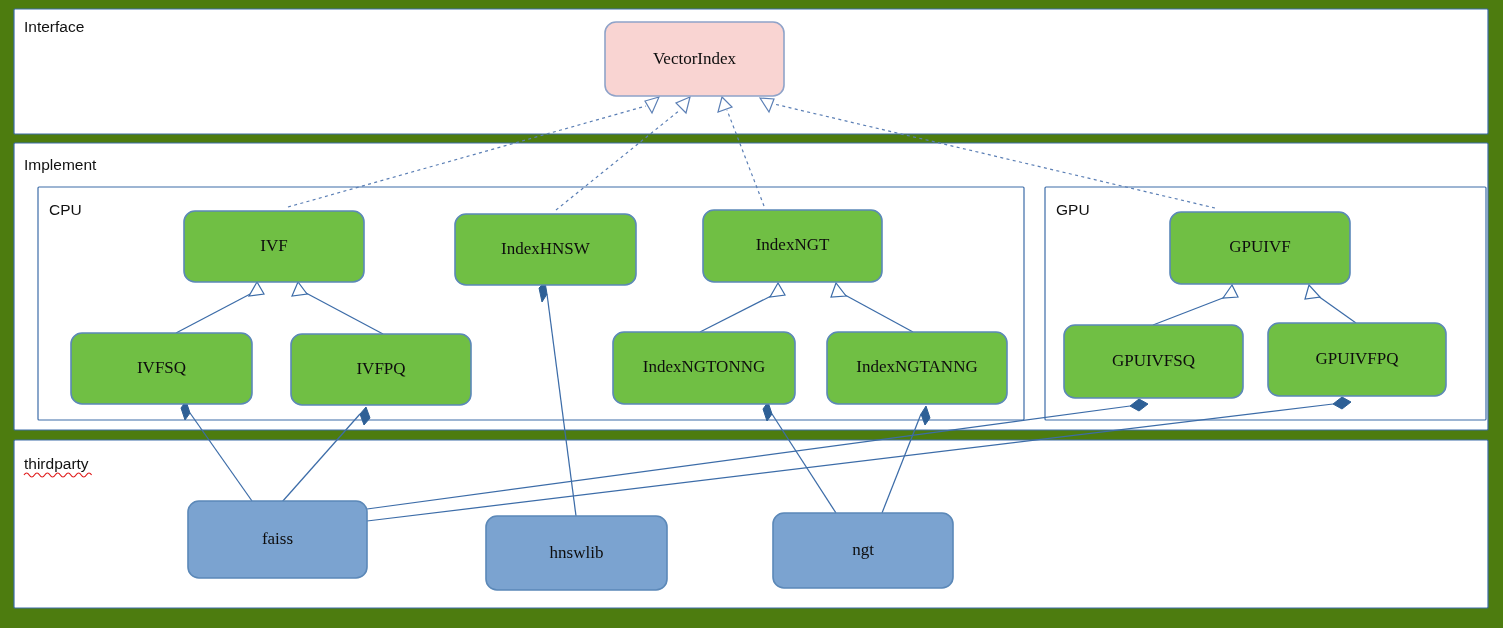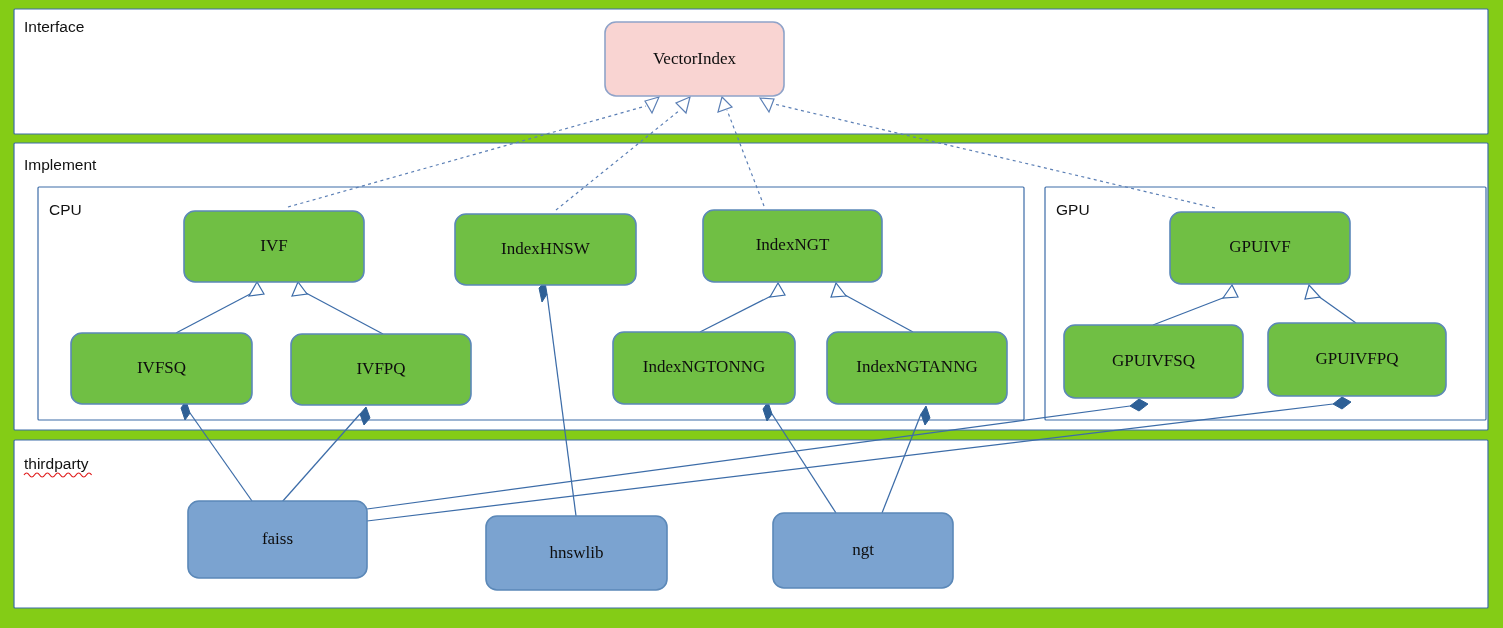--- a/index.html
+++ b/index.html
@@ -4,21 +4,21 @@
 <style>
   html, body {
     margin: 0;
     padding: 0;
     background: #ffffff;
   }
   #canvas {
     position: relative;
     width: 1503px;
     height: 628px;
-    background: #84cc16;
+    background: #4d7c0f;
     overflow: hidden;
     font-family: "Liberation Sans", sans-serif;
     text-align: right;
   }
   svg#diagram {
     position: absolute;
     left: 0;
     top: 0;
     width: 1503px;
     height: 628px;

